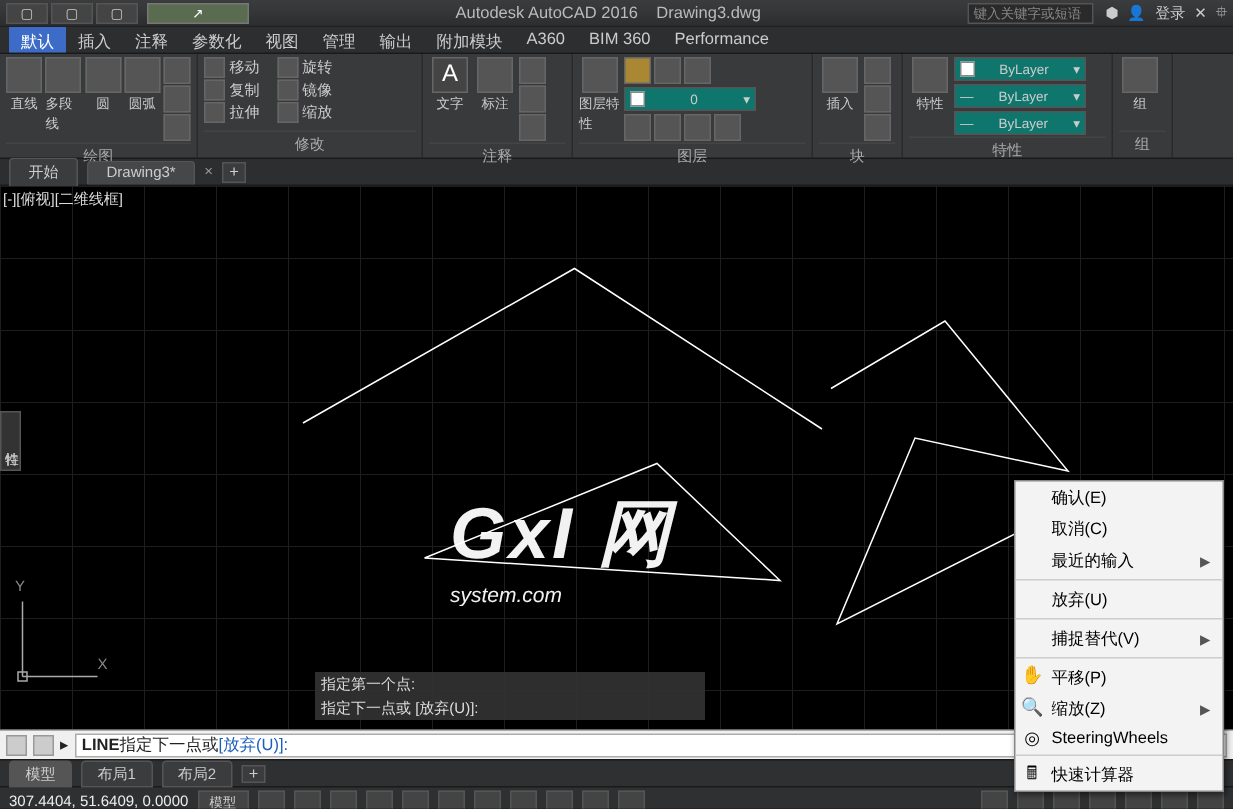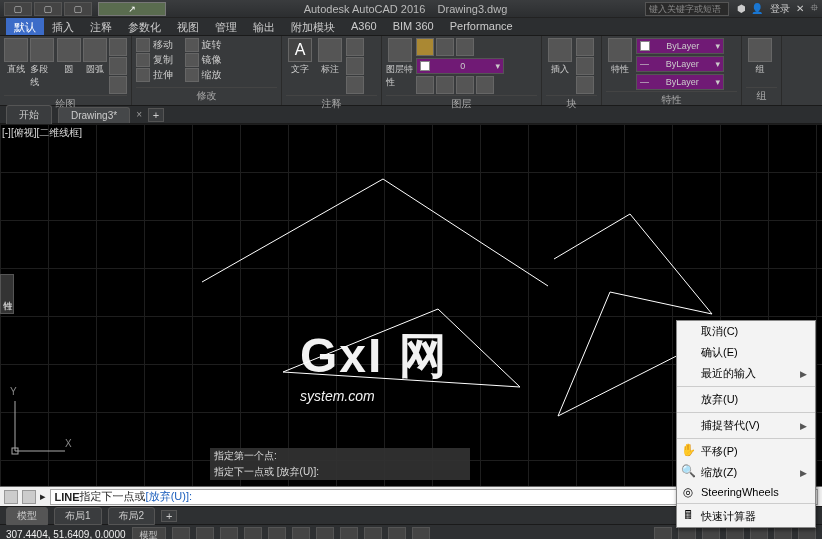--- a/index.html
+++ b/index.html
@@ -23,39 +23,39 @@
 .panel .tools { flex: 1; display: flex; gap: 2px; align-items: flex-start; }
 .panel .tools.col { flex-direction: column; gap: 1px; }
 .panel .label { font-size: 10px; color: #aaa; text-align: center; padding-top: 1px; border-top: 1px solid #444; margin-top: 1px; }
 .bigbtn { width: 28px; display: flex; flex-direction: column; align-items: center; gap: 1px; cursor: pointer; }
 .bigbtn .ico { width: 24px; height: 24px; background: #555; border: 1px solid #666; }
 .bigbtn .txt { font-size: 9px; color: #ccc; }
 .smbtn { width: 18px; height: 18px; background: #555; border: 1px solid #666; cursor: pointer; }
 .rowbtn { display: flex; align-items: center; gap: 3px; font-size: 10px; color: #ccc; cursor: pointer; }
 .rowbtn .smico { width: 14px; height: 14px; background: #555; border: 1px solid #666; }
 .layer-swatch { width: 10px; height: 10px; background: #fff; border: 1px solid #888; }
-.bylayer-sel { width: 88px; height: 16px; background: #701a75; border: 1px solid #555; font-size: 9px; color: #ccc; padding: 0 3px; display: flex; align-items: center; justify-content: space-between; }
+.bylayer-sel { width: 88px; height: 16px; background: #0f766e; border: 1px solid #555; font-size: 9px; color: #ccc; padding: 0 3px; display: flex; align-items: center; justify-content: space-between; }
 
 .filetabs { background: #2c2e30; height: 18px; display: flex; align-items: center; padding-left: 6px; gap: 6px; border-bottom: 1px solid #1a1a1a; }
 .filetabs .ftab { padding: 2px 12px; background: #3a3c3e; border: 1px solid #555; border-bottom: none; font-size: 10px; color: #ccc; border-radius: 3px 3px 0 0; }
 .filetabs .ftab.active { background: #454749; }
 .filetabs .add { width: 16px; height: 14px; background: #3a3c3e; border: 1px solid #555; text-align: center; line-height: 12px; cursor: pointer; }
 
 .canvas-wrap { position: relative; background: #000000; height: 362px; }
 .viewport-label { position: absolute; top: 2px; left: 2px; color: #ddd; font-size: 10px; }
 .grid { position: absolute; inset: 0; background:
   repeating-linear-gradient(to right, #1e1e1e 0 1px, transparent 1px 48px),
   repeating-linear-gradient(to bottom, #1e1e1e 0 1px, transparent 1px 48px); }
 .drawing { position: absolute; inset: 0; }
 .ucs { position: absolute; left: 10px; bottom: 30px; color: #888; font-size: 10px; }
 .ucs svg { display: block; }
 .props-tab { position: absolute; left: 0; top: 150px; width: 14px; height: 40px; background: #333; border: 1px solid #555; writing-mode: vertical-lr; font-size: 9px; text-align: center; color: #ccc; }
 
 .watermark { position: absolute; left: 300px; top: 200px; color: #fff; font-family: Georgia, serif; opacity: .95; pointer-events: none; }
-.watermark .big { font-size: 48px; font-weight: bold; letter-spacing: 2px; margin-top: 26px; }
+.watermark .big { font-size: 48px; font-style: italic; font-weight: bold; letter-spacing: 2px; margin-top: 26px; }
 .watermark .small { font-size: 14px; font-style: italic; }
 
 .cmd-preview { position: absolute; left: 210px; bottom: 6px; width: 260px; border-radius: 15px; }
 .cmd-preview .line1 { background: rgba(50,50,50,.92); color: #ddd; font-size: 10px; padding: 1px 4px; }
 .cmd-preview .line2 { background: rgba(50,50,50,.92); color: #ddd; font-size: 10px; padding: 1px 4px; }
 
 .context-menu { position: absolute; right: 6px; top: 320px; width: 140px; background: #f3f3f3; border: 1px solid #888; box-shadow: 1px 2px 4px rgba(0,0,0,.5); color: #000; font-size: 11px; z-index: 50; }
 .context-menu .mi { padding: 3px 8px 3px 24px; display: flex; justify-content: space-between; align-items: center; cursor: pointer; position: relative; }
 .context-menu .sep { height: 1px; background: #ccc; margin: 2px 0; }
 .context-menu .mi .arrow { font-size: 9px; color: #555; }
@@ -287,24 +287,24 @@
   </div>
 
   <div class="cmd-preview">
     <div class="line1">指定第一个点:</div>
     <div class="line2">指定下一点或 [放弃(U)]:</div>
   </div>
 </div>
 
 <div class="context-menu">
   <div class="mi">
+      <span>确认(E)</span>
+    </div>
+  <div class="mi">
       <span>取消(C)</span>
-    </div>
-  <div class="mi">
-      <span>确认(E)</span>
     </div>
   <div class="mi">
       <span>最近的输入</span>
       <span class="arrow">▶</span>
     </div>
   <div class="sep"></div>
   <div class="mi">
       <span>放弃(U)</span>
     </div>
   <div class="sep"></div>

